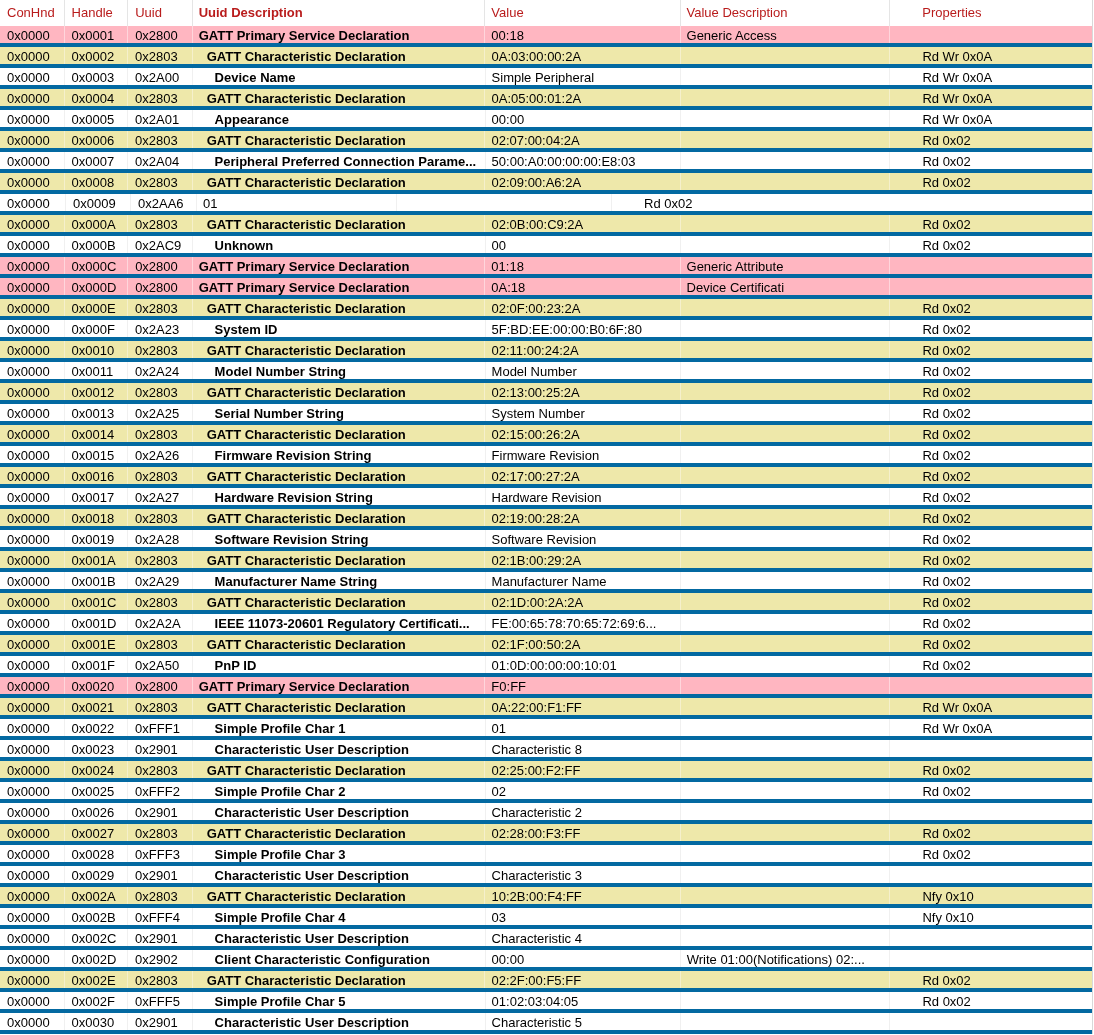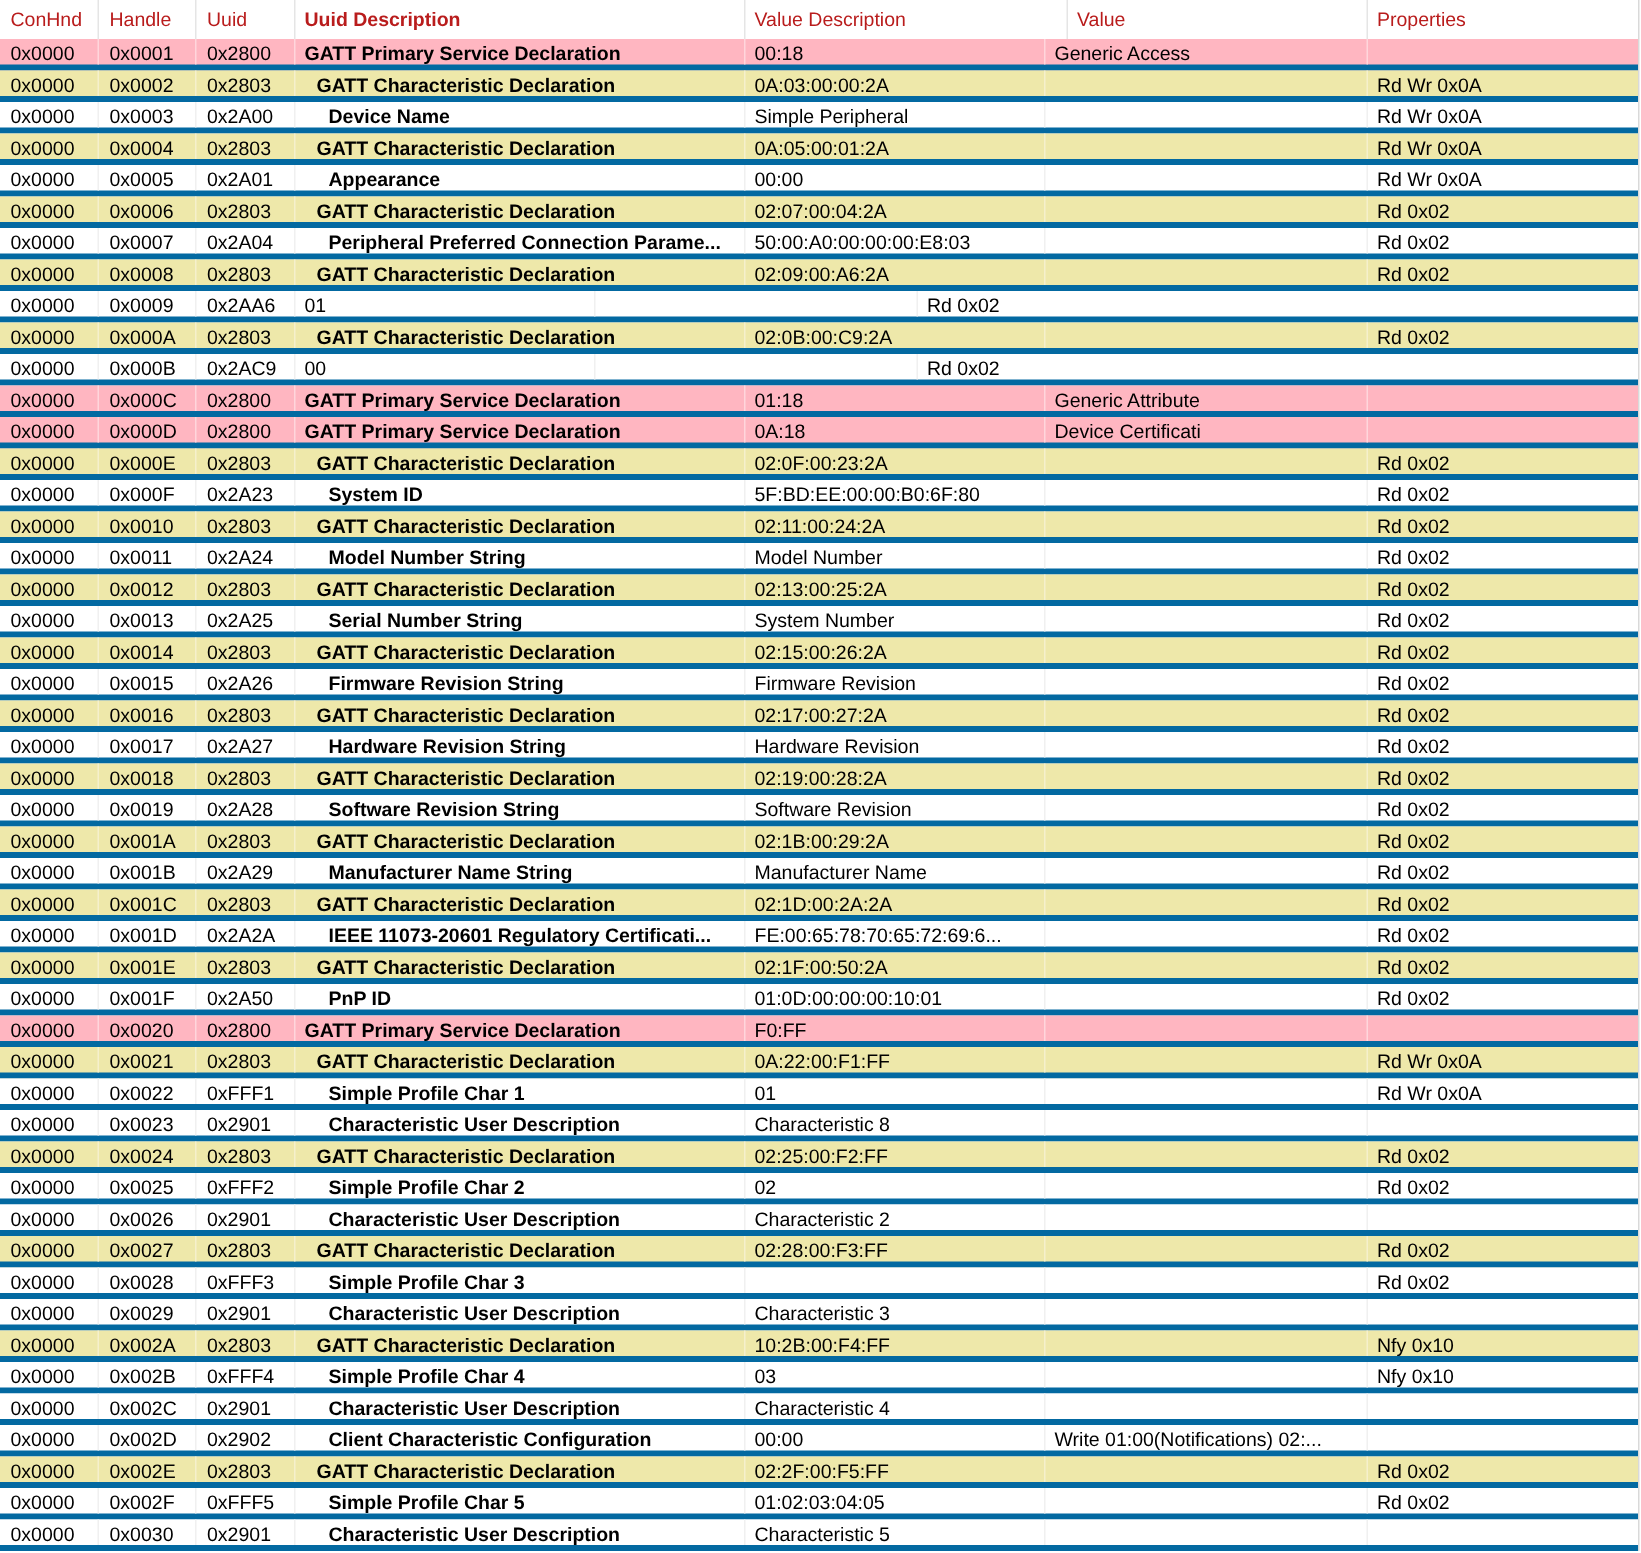--- a/index.html
+++ b/index.html
@@ -5,40 +5,40 @@
   html, body { margin: 0; padding: 0; background: #ffffff; }
   body { width: 1094px; height: 1035px; overflow: hidden; font-family: "Liberation Sans", sans-serif; font-size: 13px; color: #000; }
   .grid { position: relative; width: 1092px; border-right: 1px solid #d9d9d9; }
   .hdr { display: flex; height: 26px; background: #ffffff; }
   .hdr .c { line-height: 26px; border-right: 1px solid #e5e5e5; color: #b91c1c; }
   .row { display: flex; height: 21px; border-bottom: 4px solid #0369a1; box-sizing: border-box; }
   .row .c { line-height: 20px; border-right: 1px solid #f0f0f0; }
   .c { box-sizing: border-box; padding-left: 7px; white-space: nowrap; overflow: hidden; text-overflow: clip; }
   .w0 { width: 66px; } .w1 { width: 65px; } .w2 { width: 66px; }
   .w3 { width: 300px; padding-left: 6px; font-weight: bold; } .w4 { width: 200px; padding-left: 6px; }
-  .w5 { width: 215px; padding-left: 6px; } .w6 { width: 180px; padding-left: 6px; border-right: none !important; }
+  .w5 { width: 215px; padding-left: 6px; } .w6 { width: 180px; padding-left: 6px; border-right: none !important; margin-left: 26px; }
   .service { background: #ffb6c1; }
   .service .c { border-right-color: #ffd6dc; }
   .chardecl { background: #eee8aa; }
   .chardecl .c { border-right-color: #f5f0cc; }
   .plain { background: #ffffff; }
   .ind1 { padding-left: 14px; }
   .ind2 { padding-left: 22px; }
 </style>
 </head>
 <body>
 
 <div class="grid">
   <div class="hdr">
     <div class="c w0">ConHnd</div>
     <div class="c w1">Handle</div>
     <div class="c w2">Uuid</div>
     <div class="c w3">Uuid Description</div>
+    <div class="c w4">Value</div>
     <div class="c w5">Value Description</div>
-    <div class="c w4">Value</div>
     <div class="c w6">Properties</div>
   </div>
   <div id="rows">
       <div class="row service">
         <div class="c w0">0x0000</div>
         <div class="c w1">0x0001</div>
         <div class="c w2">0x2800</div>
         <div class="c w3">GATT Primary Service Declaration</div>
         <div class="c w4">00:18</div>
         <div class="c w5">Generic Access</div>
@@ -121,20 +121,21 @@
         <div class="c w2">0x2803</div>
         <div class="c w3 ind1">GATT Characteristic Declaration</div>
         <div class="c w4">02:0B:00:C9:2A</div>
         <div class="c w5"></div>
         <div class="c w6">Rd  0x02</div>
       </div>
       <div class="row plain">
         <div class="c w0">0x0000</div>
         <div class="c w1">0x000B</div>
         <div class="c w2">0x2AC9</div>
+        <div class="c w3 ind2">Unknown</div>
         <div class="c w4">00</div>
         <div class="c w5"></div>
         <div class="c w6">Rd  0x02</div>
       </div>
       <div class="row service">
         <div class="c w0">0x0000</div>
         <div class="c w1">0x000C</div>
         <div class="c w2">0x2800</div>
         <div class="c w3">GATT Primary Service Declaration</div>
         <div class="c w4">01:18</div>

